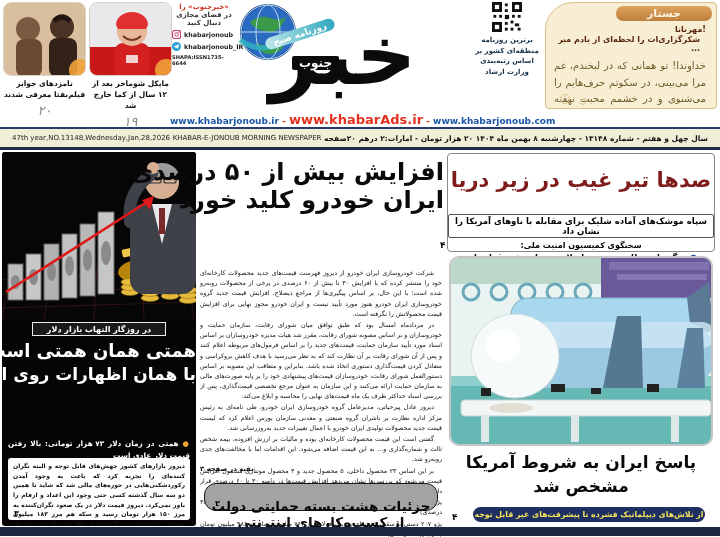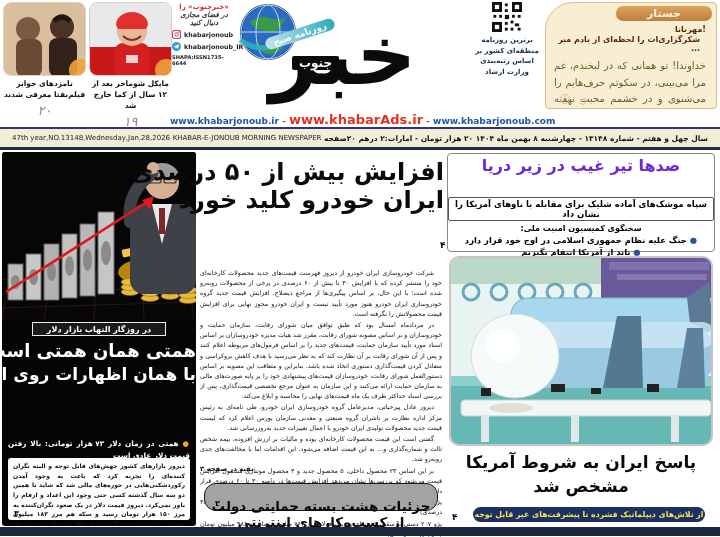--- a/index.html
+++ b/index.html
@@ -19,21 +19,21 @@
     border-radius:50%; background:#f2a23a; opacity:.9; }
   .teaser .cap { margin-top:3px; font-size:7.5px; font-weight:bold; color:#111;
     text-align:center; line-height:1.45; }
   .teaser .num { text-align:center; font-size:13px; color:#8a8a8a; font-style:italic; margin-top:2px; }
   #teaser1 { left:3px; }
   #teaser2 { left:89px; }
 
   
   #social { left:172px; top:3px; width:64px; font-size:7px; text-align:center; }
   #social .l1 { color:#d03020; font-weight:bold; }
-  #social .l2,#social .l3 { color:#333; font-weight:bold;font-style:italic; }
+  #social .l2,#social .l3 { color:#333; font-weight:bold; }
   .soc-row { display:flex; align-items:center; justify-content:flex-start; gap:3px;
     direction:ltr; margin-top:3px; }
   .soc-row .hnd { font-size:6.3px; color:#222; font-weight:bold; }
   .soc-ic { width:9px; height:9px; flex:0 0 auto; }
   #issn { font-size:5.2px; font-weight:bold; color:#222; margin-top:3px; text-align:left; }
 
   
   #masthead { left:236px; top:0; width:192px; height:112px; }
   #globe { position:absolute; left:2px; top:2px; width:60px; height:60px; }
   #ribbon { position:absolute; left:28px; top:28px; transform:rotate(-18deg);
@@ -111,21 +111,21 @@
   #center-cont { left:200px; top:465px; width:60px; font-size:6.8px; font-weight:bold;
     color:#111; direction:rtl; text-align:left; }
   #centerbox { left:204px; top:483px; width:234px; height:28px; border:1.6px solid #1a1a1a;
     border-radius:12px; background:#a3a3a3; text-align:center; padding-top:14px; }
   #centerbox .b1,#centerbox .b2 { font-size:13.5px; font-weight:bold; color:#0a0a0a; }
   #centerbox .pg { position:absolute; left:10px; bottom:2px; font-size:8px; font-weight:bold; }
 
   
   #rightbox { left:447px; top:153px; width:268px; height:99px; border:1px solid #888;
     border-radius:4px; background:#fff; text-align:center; }
-  #right-h { font-size:16px; font-weight:bold; color:#6d28d9; margin-top:2px; white-space:nowrap; }
+  #right-h { font-size:21px; font-weight:bold; color:#7f1d1d; margin-top:14px; white-space:nowrap; }
   #right-sub { display:inline-block; border:1px solid #555; border-radius:2px;
     font-size:8.6px; font-weight:bold; padding:1px 6px; margin-top:3px; direction:rtl; }
   #right-spk { font-size:8px; font-weight:bold; margin-top:3px; direction:rtl; }
   .rbullet { font-size:8.4px; font-weight:bold; direction:rtl; margin-top:2px; }
   .rbullet .dot { color:#2a52a0; }
   #missilephoto { left:449px; top:256px; width:264px; height:190px; border:2px solid #c5c5c5;
     border-radius:10px; overflow:hidden; }
   #br-h { left:447px; top:452px; width:268px; text-align:center; color:#0a0a0a; }
   #br-h .h1 { font-size:17px; font-weight:bold; white-space:nowrap; }
   #br-h .h2 { font-size:17px; font-weight:bold; margin-top:4px; }

